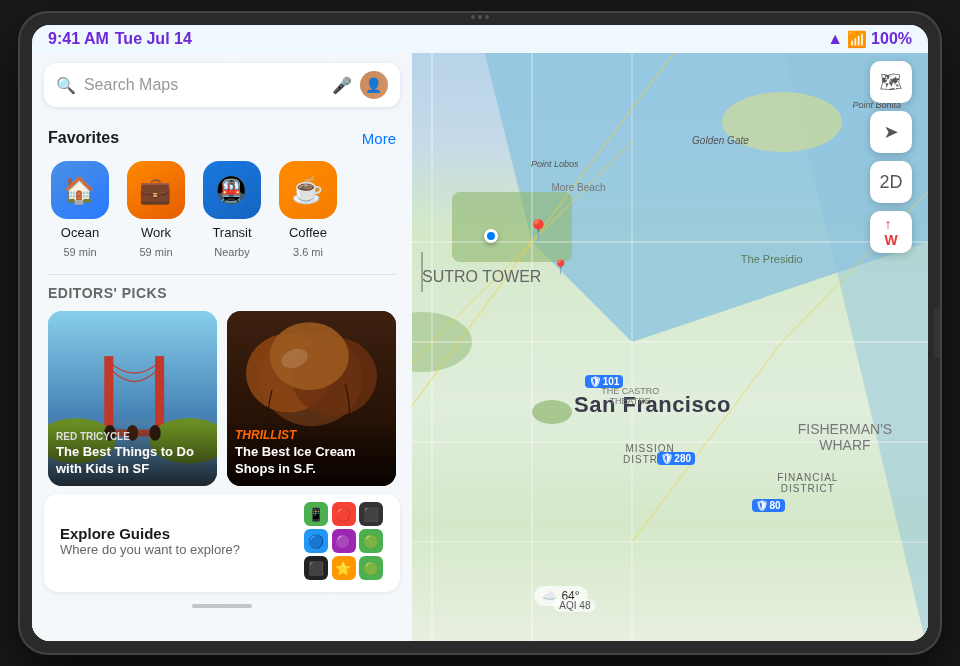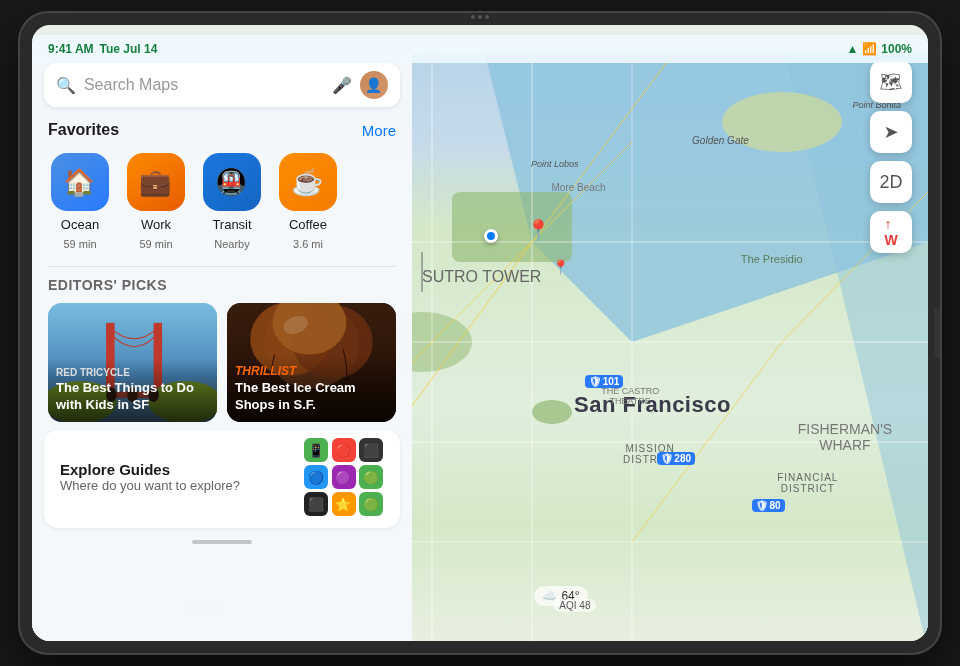--- a/index.html
+++ b/index.html
@@ -32,33 +32,33 @@
       right: 12px;
       bottom: 12px;
       border-radius: 18px;
       overflow: hidden;
       background: #e8f0e8;
     }
 
     
     .status-bar {
       position: absolute;
-      top: 10px;
+      top: 0;
       left: 0;
       right: 0;
       height: 28px;
       background: rgba(240,248,255,0.9);
       display: flex;
       align-items: center;
       justify-content: space-between;
       padding: 0 16px;
       z-index: 100;
-      font-size: 12px;
+      font-size: 16px;
       font-weight: 600;
-      color: #15803d;
+      color: #6d28d9;
     }
 
     .status-left { display: flex; gap: 6px; align-items: center; }
     .status-right { display: flex; gap: 4px; align-items: center; }
 
     
     .map-bg {
       position: absolute;
       top: 28px;
       left: 0;
@@ -276,20 +276,21 @@
       justify-content: center;
       font-size: 14px;
     }
 
     
     .section-header {
       display: flex;
       justify-content: space-between;
       align-items: center;
       padding: 8px 16px 6px;
+      margin-top: 8px;
     }
 
     .section-title { font-size: 16px; font-weight: 600; color: #1a1a1a; }
     .section-more { font-size: 15px; color: #007AFF; }
 
     
     .favorites-row {
       display: flex;
       padding: 4px 12px 12px;
       gap: 4px;
@@ -337,21 +338,21 @@
 
     .editors-title { font-size: 14px; font-weight: 600; color: #666; text-transform: uppercase; letter-spacing: 0.5px; margin-bottom: 10px; }
 
     .editors-cards {
       display: flex;
       gap: 10px;
     }
 
     .editors-card {
       flex: 1;
-      height: 119px;
+      height: 175px;
       border-radius: 14px;
       overflow: hidden;
       position: relative;
       cursor: pointer;
     }
 
     .card-bg-1 {
       background: linear-gradient(180deg, #87CEEB 0%, #4682B4 30%, #8B7355 60%, #c8a882 80%, #b8966a 100%);
     }
 

